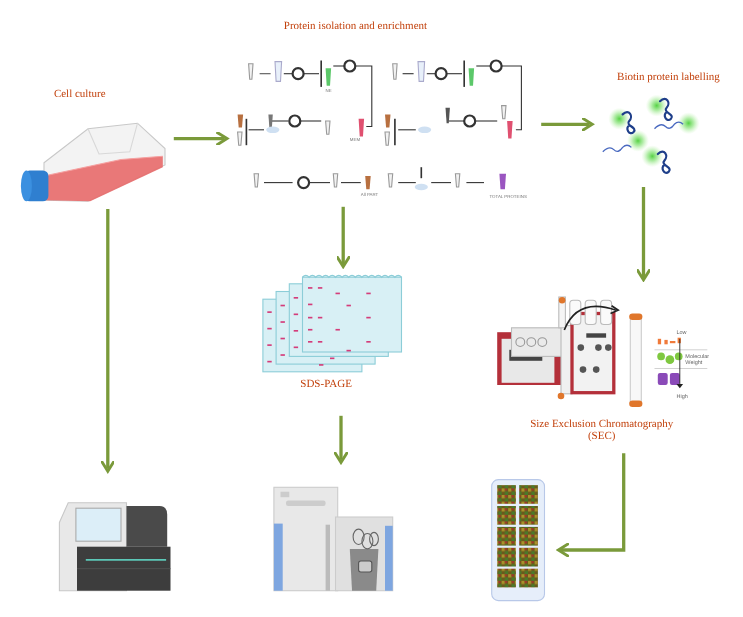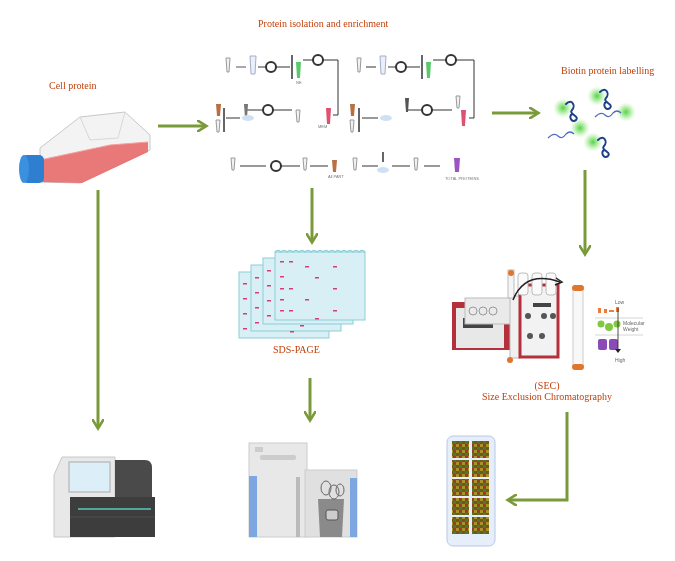--- a/index.html
+++ b/index.html
@@ -6,27 +6,27 @@
   body { width:675px; height:561px; position:relative; overflow:hidden; font-family:"Liberation Serif","DejaVu Serif",serif; }
   .lbl { position:absolute; color:#c2410c; font-size:10px; white-space:nowrap; }
   .lbl.center { text-align:center; }
   svg.stage { position:absolute; left:0; top:0; }
   .tiny { font-family:"Liberation Sans","DejaVu Sans",sans-serif; font-size:4px; fill:#777; }
   .mw { font-family:"Liberation Sans","DejaVu Sans",sans-serif; font-size:5px; fill:#666; }
 </style>
 </head>
 <body>
 
-<div class="lbl" style="left:49px;top:80px;">Cell protein</div>
+<div class="lbl" style="left:49px;top:80px;">Cell culture</div>
 <div class="lbl" style="left:258px;top:18px;">Protein isolation and enrichment</div>
 <div class="lbl" style="left:529px;top:65px;margin-left:32px;">Biotin protein labelling</div>
 <div class="lbl" style="left:273px;top:344px;">SDS-PAGE</div>
 <div class="lbl center" style="left:452px;top:380px;width:190px;">
+  <div>Size Exclusion Chromatography</div>
   <div>(SEC)</div>
-  <div>Size Exclusion Chromatography</div>
 </div>
 
 <svg class="stage" width="675" height="561" viewBox="0 0 675 561">
   <defs>
     <marker id="ah" viewBox="0 0 10 10" refX="6" refY="5" markerWidth="4" markerHeight="4" orient="auto">
       <path d="M0,0 L8,5 L0,10" fill="none" stroke="#7a9a3a" stroke-width="2.2"></path>
     </marker>
     <radialGradient id="glow" cx="50%" cy="50%" r="50%">
       <stop offset="0%" stop-color="#4ccf3a" stop-opacity="0.95"></stop>
       <stop offset="45%" stop-color="#7be06a" stop-opacity="0.6"></stop>

